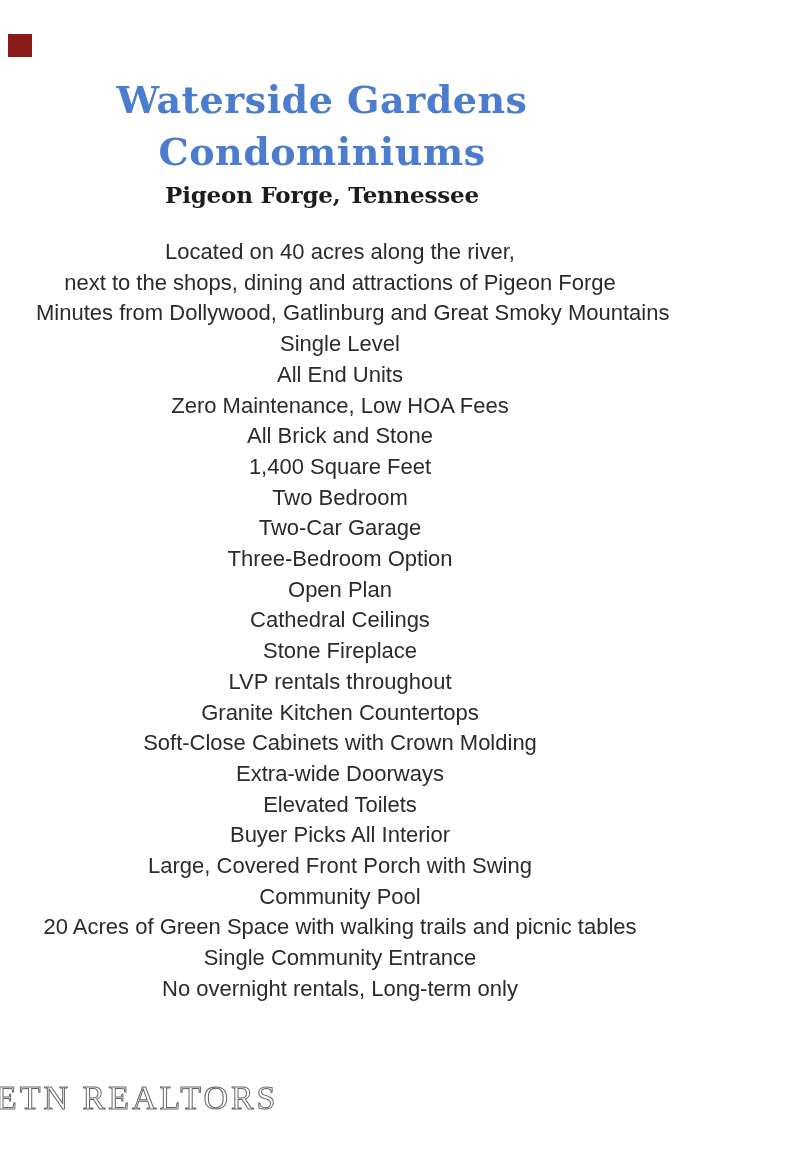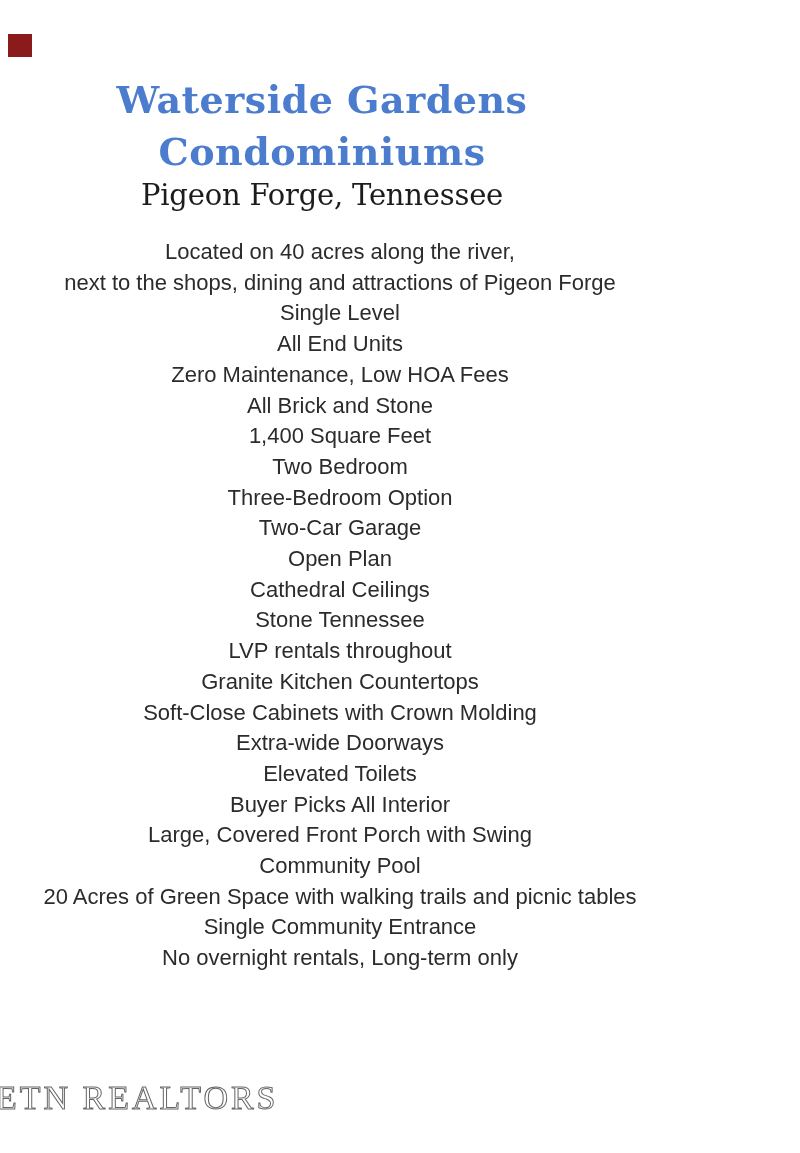--- a/index.html
+++ b/index.html
@@ -34,22 +34,22 @@
   .title-line {
     font-family: "DejaVu Serif", serif;
     font-weight: bold;
     font-size: 38px;
     line-height: 52px;
     color: #4b7cce;
     letter-spacing: 0.5px;
   }
   .subtitle {
     font-family: "DejaVu Serif", serif;
-    font-weight: normal;
-    font-size: 29px;
+    font-weight: bold;
+    font-size: 23px;
     line-height: 30px;
     color: #1c1c1c;
     margin-top: 2px;
     letter-spacing: -0.2px;
   }
   .intro {
     margin-top: 27px;
   }
   .line {
     font-size: 22px;
@@ -88,34 +88,35 @@
 
     <div class="title-line" style="color: rgb(75, 124, 206);">Waterside Gardens</div>
 
     <div class="title-line" style="color: rgb(75, 124, 206);">Condominiums</div>
 
     <div class="subtitle">Pigeon Forge, Tennessee</div>
 
     <div class="intro">
       <div class="line">Located on 40 acres along the river,</div>
       <div class="line">next to the shops, dining and attractions of Pigeon Forge</div>
+      <div class="line">Minutes from Dollywood, Gatlinburg and Great Smoky Mountains</div>
     </div>
 
     <div class="features">
       <div class="line">Single Level</div>
       <div class="line">All End Units</div>
       <div class="line">Zero Maintenance, Low HOA Fees</div>
       <div class="line">All Brick and Stone</div>
       <div class="line">1,400 Square Feet</div>
       <div class="line">Two Bedroom</div>
+      <div class="line">Two-Car Garage</div>
       <div class="line">Three-Bedroom Option</div>
-      <div class="line">Two-Car Garage</div>
       <div class="line">Open Plan</div>
       <div class="line">Cathedral Ceilings</div>
-      <div class="line">Stone Tennessee</div>
+      <div class="line">Stone Fireplace</div>
       <div class="line">LVP rentals throughout</div>
       <div class="line">Granite Kitchen Countertops</div>
       <div class="line">Soft-Close Cabinets with Crown Molding</div>
       <div class="line">Extra-wide Doorways</div>
       <div class="line">Elevated Toilets</div>
       <div class="line">Buyer Picks All Interior</div>
       <div class="line">Large, Covered Front Porch with Swing</div>
       <div class="line">Community Pool</div>
       <div class="line">20 Acres of Green Space with walking trails and picnic tables</div>
       <div class="line">Single Community Entrance</div>

